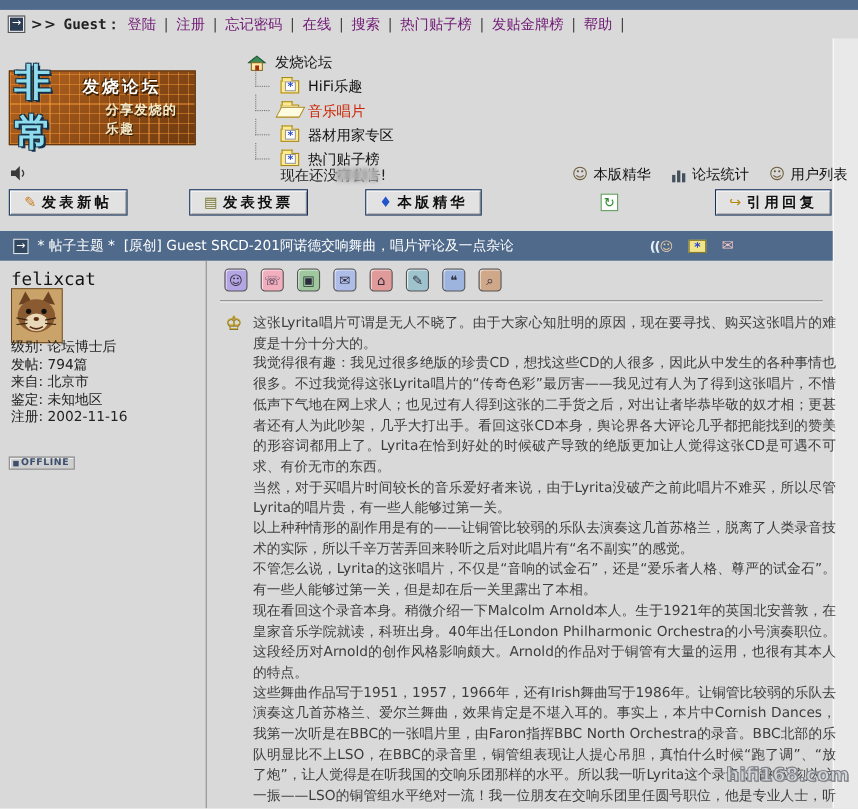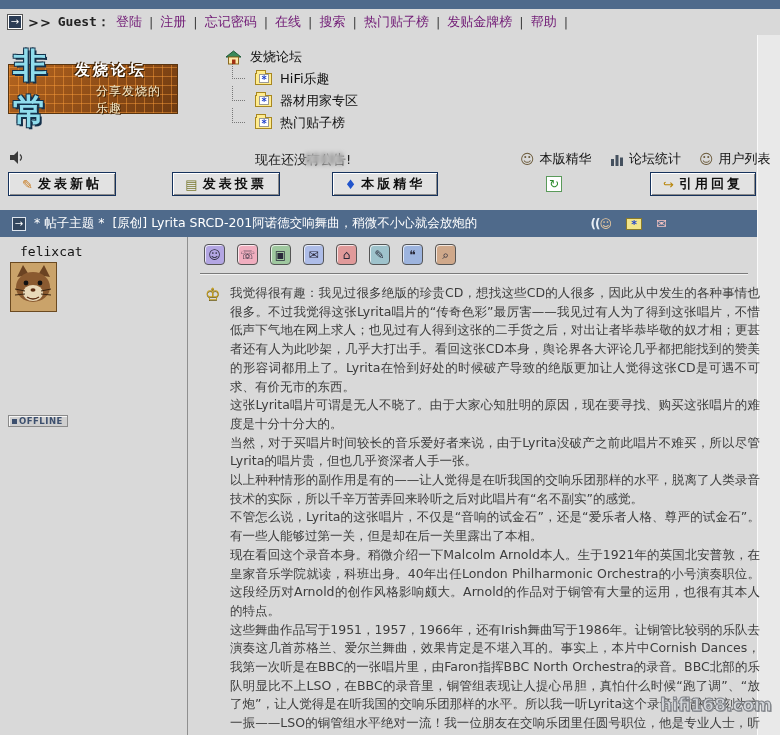--- a/index.html
+++ b/index.html
@@ -13,31 +13,31 @@
   
   .navrow { position:absolute; left:0; top:9px; width:780px; height:26px; display:flex; align-items:center; gap:6px; padding-left:8px; font-size:13px; color:#222; }
   .sqarrow { width:14px; height:14px; background:#2b3c55; border:1px solid #ffffff; outline:1px solid #555; color:#fff; font-size:10px; line-height:12px; text-align:center; display:inline-block; }
   .nav-prefix { font-weight:bold; letter-spacing:1px; }
   .nav-guest { font-family:"DejaVu Sans Mono", monospace; font-weight:bold; }
   .navlinks { display:flex; align-items:center; gap:7px; }
   .navlinks a { color:#701a75; text-decoration:none; }
   .navlinks .sep { color:#444; }
 
   
-  .logo { position:absolute; left:8px; top:64px; width:170px; height:50px; border:1px solid #5a3510;
+  .logo { position:absolute; left:8px; top:64px; width:170px; height:68px; border:1px solid #5a3510;
     background:#a35a1d;
     background-image:
       repeating-linear-gradient(90deg, rgba(255,160,60,.45) 0 1px, transparent 1px 9px),
       repeating-linear-gradient(0deg, rgba(255,160,60,.45) 0 1px, transparent 1px 9px),
       linear-gradient(135deg, #b5651f 0%, #8a4a16 60%, #6e3a10 100%);
     display:flex; align-items:center; padding:2px 4px; cursor:pointer; }
   .logo-brand { font-size:34px; font-weight:bold; color:#8fdcec; text-shadow:2px 2px 0 #13304a, -1px -1px 0 #13304a, 1px -1px 0 #13304a, -1px 1px 0 #13304a; letter-spacing:-2px; }
   .logo-right { margin-left:6px; display:flex; flex-direction:column; gap:3px; }
   .logo-title { font-size:15px; font-weight:bold; color:#ffffff; letter-spacing:3px; text-shadow:1px 1px 0 #3a2004, -1px -1px 0 #3a2004; }
-  .logo-sub { font-size:12px; font-weight:normal; color:#f4e9c8; letter-spacing:1px; text-shadow:1px 1px 0 #3a2004;margin-left:21px; }
+  .logo-sub { font-size:12px; font-weight:bold; color:#f4e9c8; letter-spacing:1px; text-shadow:1px 1px 0 #3a2004;margin-left:21px; }
 
   
   .tree { position:absolute; left:225px; top:46px; font-size:13px; }
   .tree-root { display:flex; align-items:center; gap:8px; height:22px; }
   .tree-root a { color:#111; text-decoration:none; }
   .tree-items { }
   .tree-item { position:relative; height:22px; display:flex; align-items:center; gap:8px; padding-left:30px; }
   .elbow { position:absolute; left:7px; top:-4px; width:13px; height:15px; border-left:1px dotted #777; border-bottom:1px dotted #777; }
   .folder { position:relative; width:17px; height:12px; background:#ffec8f; border:1px solid #a8871f; display:inline-block; flex:0 0 auto; }
   .folder::before { content:""; position:absolute; top:-4px; left:0px; width:8px; height:3px; background:#ffec8f; border:1px solid #a8871f; border-bottom:none; }
@@ -70,21 +70,21 @@
   .tb-spacer { flex:1; }
   .tb-icons { display:flex; align-items:center; gap:14px; margin-right:90px; }
   .tb-icon { cursor:pointer; font-size:12px; }
   .announce-waves { color:#e8eef5; font-weight:bold; letter-spacing:-1px; }
   .announce-face { color:#e8c9a0; }
   .tb-folder { display:inline-block; width:16px; height:12px; background:#f2e48a; border:1px solid #8a7a2a; color:#2244cc; font-weight:bold; font-size:11px; line-height:11px; text-align:center; }
   .tb-mail { color:#f4c2c2; font-size:13px; }
 
   
   .sidebar { position:absolute; left:0; top:237px; width:188px; height:498px; border-right:1px solid #8f8f8f; font-size:12.5px; color:#222; }
-  .uname { position:absolute; left:20px; top:7px; font-family:"DejaVu Sans Mono", monospace; font-size:13px; color:#111; text-decoration:none; }
+  .uname { position:absolute; left:10px; top:7px; font-family:"DejaVu Sans Mono", monospace; font-size:16px; color:#111; text-decoration:none; }
   .avatar { position:absolute; left:10px; top:25px; width:47px; height:50px; background:#caa36a; border:1px solid #6b4a21; }
   .ufields { position:absolute; left:10px; top:70px; line-height:16px; }
   .ufield span { color:#222; }
   .offline { position:absolute; left:8px; top:178px; height:12px; padding:0 4px 0 3px; background:#cfcfcf; border:1px solid #8a8a8a; box-shadow:inset 1px 1px 0 #f5f5f5; font-size:8.5px; font-weight:bold; color:#3c4f6e; letter-spacing:.5px; display:flex; align-items:center; gap:2px; }
   .offline::before { content:""; width:5px; height:5px; background:#3c4f6e; display:inline-block; }
 
   
   .post-tools { position:absolute; left:204px; top:244px; display:flex; gap:12px; }
   .ptool { width:21px; height:21px; border-radius:4px; border:1px solid #555; box-shadow:inset 1px 1px 0 rgba(255,255,255,.7); display:flex; align-items:center; justify-content:center; font-size:12px; color:#2a2a3a; cursor:pointer; }
   .rule { position:absolute; left:200px; top:273px; width:548px; height:0; border-top:1px solid #7a7a7a; border-bottom:1px solid #f2f2f2; }
@@ -162,20 +162,25 @@
     <div class="tree-items">
 
         <div class="tree-item">
           <span class="elbow"></span>
           <span class="folder">
             <span class="star">*</span>
           </span>
           <a href="#">HiFi乐趣</a>
         </div>
 
+        <div class="tree-item">
+          <span class="elbow"></span>
+          <span class="folder open"></span>
+          <a href="#" class="active">音乐唱片</a>
+        </div>
 
         <div class="tree-item">
           <span class="elbow"></span>
           <span class="folder">
             <span class="star">*</span>
           </span>
           <a href="#">器材用家专区</a>
         </div>
 
         <div class="tree-item">
@@ -230,21 +235,21 @@
     <span>本版精华</span>
   </div>
   <div class="btn" style="left:650px; width:106px;">
     <span class="bicon" style="color:#b8860b;">↪</span>
     <span>引用回复</span>
   </div>
 
   <div class="titlebar">
     <span class="sqarrow">→</span>
     <span>* 帖子主题 *</span>
-    <span>[原创] Lyrita SRCD-201阿诺德交响舞曲，稍微不小心就会放炮的</span>
+    <span>[原创] Guest SRCD-201阿诺德交响舞曲，唱片评论及一点杂论</span>
     <span class="tb-spacer"></span>
     <span class="tb-icons">
       <span class="tb-icon"><span class="announce-waves">((</span><span class="announce-face">☺</span></span>
       <span class="tb-icon tb-folder">*</span>
       <span class="tb-icon tb-mail">✉</span>
     </span>
   </div>
 
   <div class="sidebar">
     <a href="#" class="uname">felixcat</a>
@@ -255,20 +260,32 @@
         <polygon points="39,14 33,2 27,12" fill="#6b4322"></polygon>
         <ellipse cx="22" cy="24" rx="17" ry="15" fill="#8a5a30"></ellipse>
         <ellipse cx="22" cy="30" rx="10" ry="8" fill="#e8d8b8"></ellipse>
         <circle cx="15" cy="20" r="2.4" fill="#111"></circle>
         <circle cx="29" cy="20" r="2.4" fill="#111"></circle>
         <ellipse cx="22" cy="27" rx="2.5" ry="1.8" fill="#5a2a10"></ellipse>
         <path d="M4 26 L14 28 M4 32 L14 31 M40 26 L30 28 M40 32 L30 31" stroke="#3a2410" stroke-width="1"></path>
         <path d="M16 34 q6 4 12 0" stroke="#5a2a10" stroke-width="1.4" fill="none"></path>
       </svg>
     </span>
+    <div class="ufields">
+
+        <div class="ufield"><span>级别: </span><span>论坛博士后</span></div>
+
+        <div class="ufield"><span>发帖: </span><span>794篇</span></div>
+
+        <div class="ufield"><span>来自: </span><span>北京市</span></div>
+
+        <div class="ufield"><span>鉴定: </span><span>未知地区</span></div>
+
+        <div class="ufield"><span>注册: </span><span>2002-11-16</span></div>
+      </div>
     <span class="offline">OFFLINE</span>
   </div>
 
   <div class="post-tools">
 
       <span class="ptool" style="background: rgb(179, 166, 227);">☺</span>
 
       <span class="ptool" style="background: rgb(240, 174, 191);">☏</span>
 
       <span class="ptool" style="background: rgb(159, 200, 159);">▣</span>
@@ -281,27 +298,27 @@
 
       <span class="ptool" style="background: rgb(157, 180, 222);">❝</span>
 
       <span class="ptool" style="background: rgb(207, 168, 138);">⌕</span>
     </div>
   <div class="rule"></div>
 
   <span class="crown">♔</span>
   <div class="post-body">
 
+      <div class="para">这张Lyrita唱片可谓是无人不晓了。由于大家心知肚明的原因，现在要寻找、购买这张唱片的难度是十分十分大的。</div>
+
       <div class="para">我觉得很有趣：我见过很多绝版的珍贵CD，想找这些CD的人很多，因此从中发生的各种事情也很多。不过我觉得这张Lyrita唱片的“传奇色彩”最厉害——我见过有人为了得到这张唱片，不惜低声下气地在网上求人；也见过有人得到这张的二手货之后，对出让者毕恭毕敬的奴才相；更甚者还有人为此吵架，几乎大打出手。看回这张CD本身，舆论界各大评论几乎都把能找到的赞美的形容词都用上了。Lyrita在恰到好处的时候破产导致的绝版更加让人觉得这张CD是可遇不可求、有价无市的东西。</div>
 
-      <div class="para">这张Lyrita唱片可谓是无人不晓了。由于大家心知肚明的原因，现在要寻找、购买这张唱片的难度是十分十分大的。</div>
-
-      <div class="para">当然，对于买唱片时间较长的音乐爱好者来说，由于Lyrita没破产之前此唱片不难买，所以尽管Lyrita的唱片贵，但也几乎资深者人手一张。</div>
-
-      <div class="para">以上种种情形的副作用是有的——让人觉得是在听我国的交响乐团那样的水平，脱离了人类录音技术的实际，所以千辛万苦弄回来聆听之后对此唱片有“名不副实”的感觉。</div>
+      <div class="para">当然，对于买唱片时间较长的音乐爱好者来说，由于Lyrita没破产之前此唱片不难买，所以尽管Lyrita的唱片贵，有一些人能够过第一关。</div>
+
+      <div class="para">以上种种情形的副作用是有的——让铜管比较弱的乐队去演奏这几首苏格兰，脱离了人类录音技术的实际，所以千辛万苦弄回来聆听之后对此唱片有“名不副实”的感觉。</div>
 
       <div class="para">不管怎么说，Lyrita的这张唱片，不仅是“音响的试金石”，还是“爱乐者人格、尊严的试金石”。有一些人能够过第一关，但是却在后一关里露出了本相。</div>
 
       <div class="para">现在看回这个录音本身。稍微介绍一下Malcolm Arnold本人。生于1921年的英国北安普敦，在皇家音乐学院就读，科班出身。40年出任London Philharmonic Orchestra的小号演奏职位。这段经历对Arnold的创作风格影响颇大。Arnold的作品对于铜管有大量的运用，也很有其本人的特点。</div>
 
       <div class="para">这些舞曲作品写于1951，1957，1966年，还有Irish舞曲写于1986年。让铜管比较弱的乐队去演奏这几首苏格兰、爱尔兰舞曲，效果肯定是不堪入耳的。事实上，本片中Cornish Dances，我第一次听是在BBC的一张唱片里，由Faron指挥BBC North Orchestra的录音。BBC北部的乐队明显比不上LSO，在BBC的录音里，铜管组表现让人提心吊胆，真怕什么时候“跑了调”、“放了炮”，让人觉得是在听我国的交响乐团那样的水平。所以我一听Lyrita这个录音，精神立刻为之一振——LSO的铜管组水平绝对一流！我一位朋友在交响乐团里任圆号职位，他是专业人士，听了之后能够给出很有见地的评价。我记得他说过一点，Arnold这几首舞曲里的圆号部的偶然几下“装饰音”，难度很大，稍微不小心就会放炮的。而Lyrita这个录音里的LSO圆号演奏这些装饰音，竟然好像弹钢琴那样顺手拈来（钢琴里装饰音只要两只手指依次一颤就行了），绝对是令人佩服的。</div>
 
     </div>
 
   <div class="watermark">hifi168.com</div>

